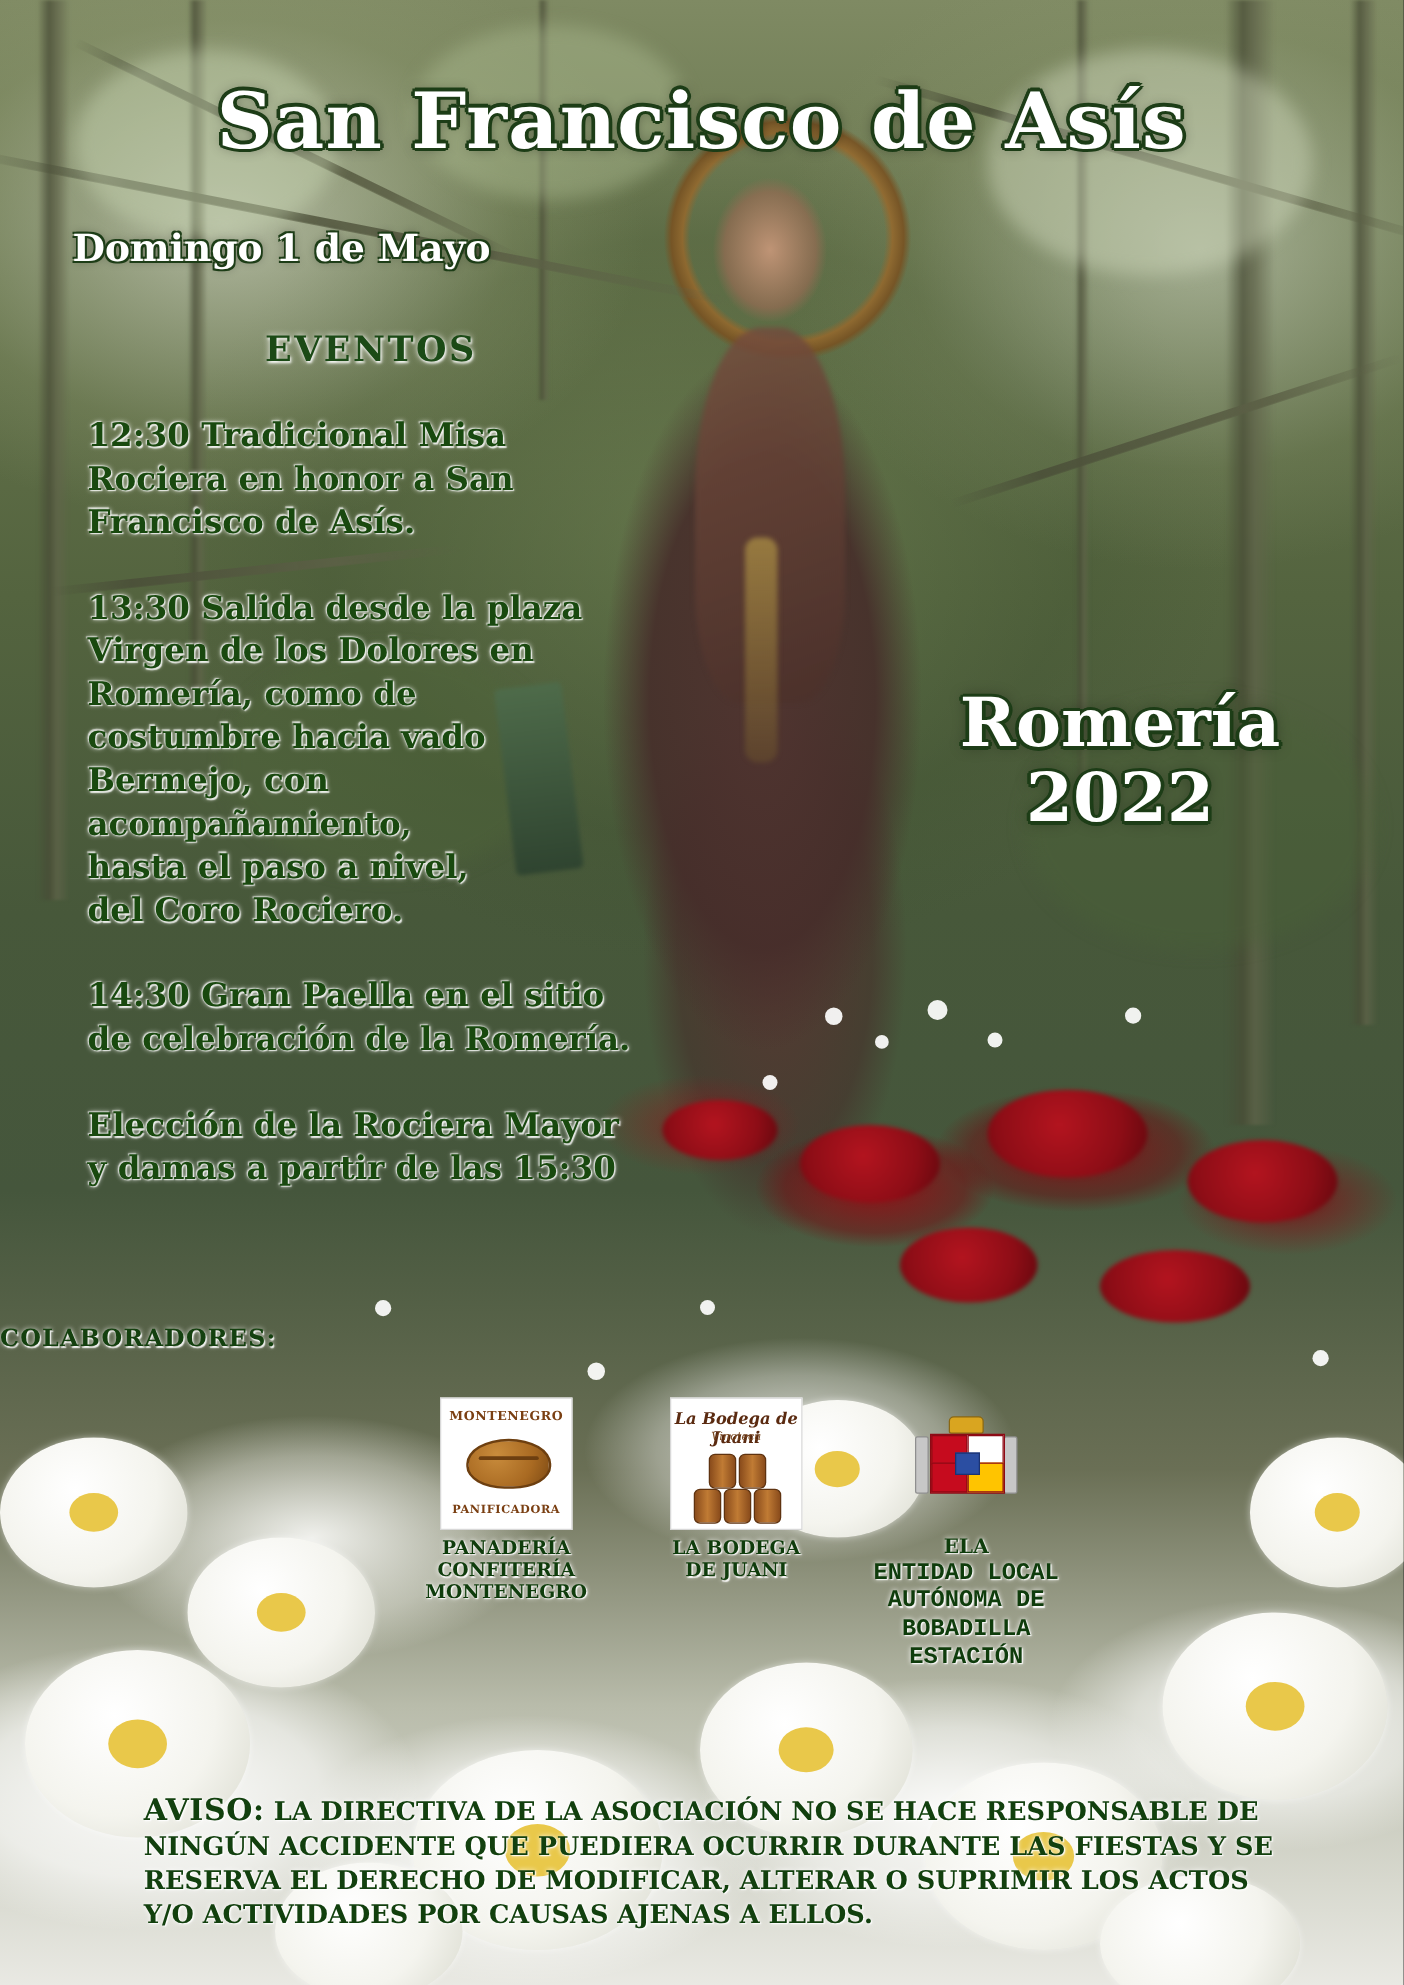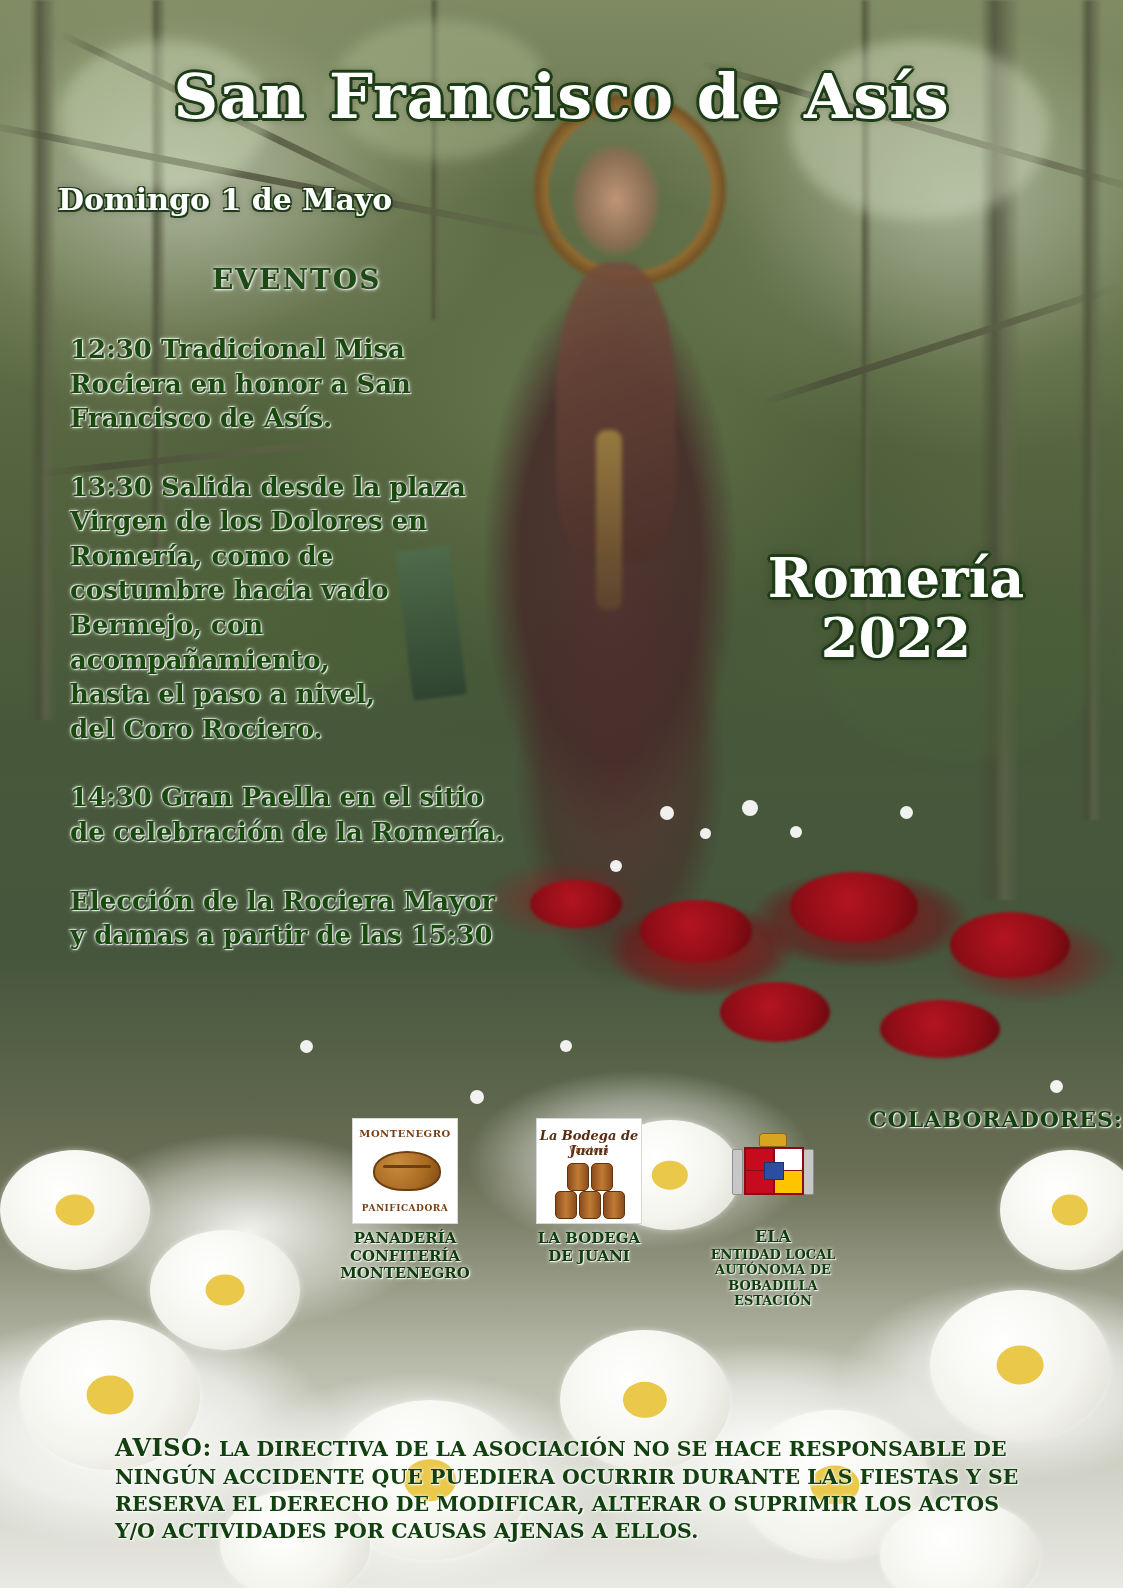--- a/index.html
+++ b/index.html
@@ -162,25 +162,25 @@
     text-shadow:
       -2px -2px 0 #1d3d17, 2px -2px 0 #1d3d17, -2px 2px 0 #1d3d17, 2px 2px 0 #1d3d17,
       -3px 0 0 #1d3d17, 3px 0 0 #1d3d17, 0 -3px 0 #1d3d17, 0 3px 0 #1d3d17,
       0 0 12px rgba(0,0,0,0.4);
     white-space: pre-line;
   }
 
   .collab-heading {
     position: absolute;
     left: 0; right: 0;
-    top: 1106px;
-    text-align: right;
-    font-family: "DejaVu Serif", serif;
-    font-weight: bold;
-    font-size: 22px;
+    top: 1060px;
+    text-align: left;
+    font-family: "DejaVu Serif", serif;
+    font-weight: bold;
+    font-size: 19px;
     letter-spacing: 1px;
     color: #14400f;
     text-shadow: 0 0 4px rgba(255,255,255,0.9), 1px 1px 1px rgba(255,255,255,0.9);
   }
   .sponsors {
     position: absolute;
     left: 330px;
     top: 1118px;
     width: 720px;
     display: flex;
@@ -207,21 +207,21 @@
   .sponsor .caption {
     font-family: "DejaVu Serif", serif;
     font-weight: bold;
     font-size: 15px;
     line-height: 1.18;
     color: #0f3c0c;
     text-shadow: 0 0 4px rgba(255,255,255,0.95), 1px 1px 1px rgba(255,255,255,0.95);
     white-space: pre-line;
   }
   .sponsor .caption.ela-name { font-size: 16px; }
-  .sponsor .caption.ela-sub { font-size: 13px; }
+  .sponsor .caption.ela-sub { font-size: 19px; font-family: Liberation Mono, monospace; }
 
   
   .logo-montenegro .arc-top,
   .logo-montenegro .arc-bottom {
     position: absolute; left: 6px; right: 6px;
     height: 22px;
     font-family: "DejaVu Serif", serif;
     font-weight: bold;
     font-size: 10px;
     color: #7a3f12;

